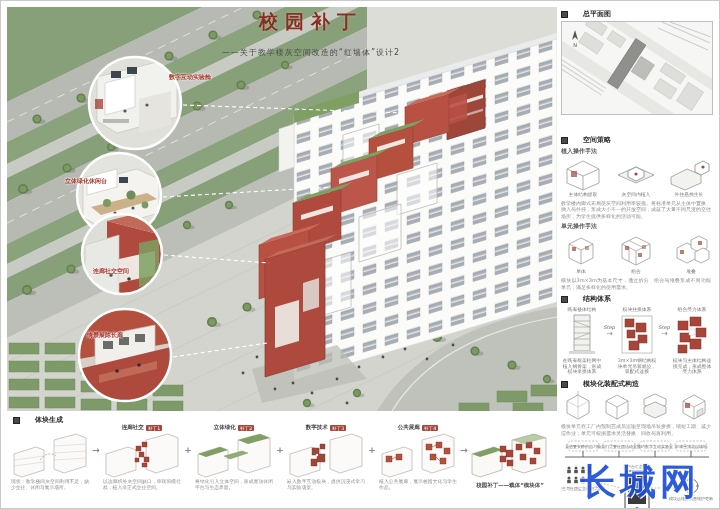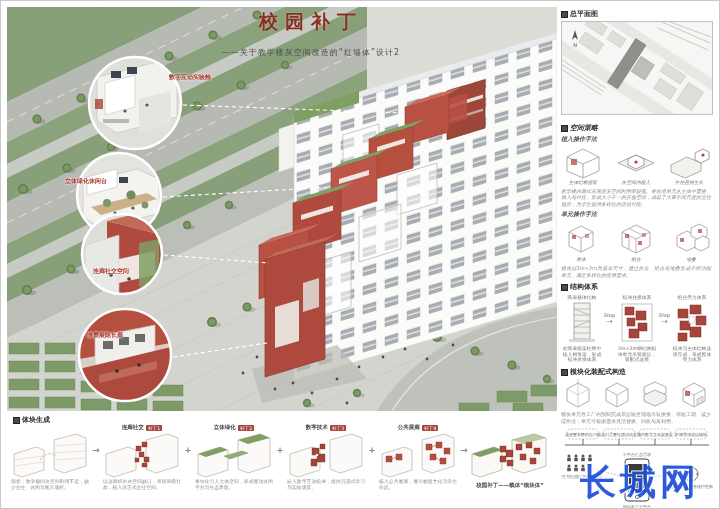--- a/index.html
+++ b/index.html
@@ -7,21 +7,21 @@
           font-family:"DejaVu Sans","Liberation Sans",sans-serif;border:1px solid #c9c9c9;box-sizing:border-box;}
   .abs{position:absolute;}
   
   .title-main{font-size:19px;font-weight:bold;color:#8a2e22;letter-spacing:7px;text-align:center;text-shadow:0 0 2px rgba(255,255,255,.4);}
   .title-sub{font-size:8px;color:#4d4d4d;text-align:center;letter-spacing:1px;}
   
   .co-label{font-size:6px;color:#a8352a;font-weight:bold;text-shadow:0 0 2px #fff,0 0 2px #fff;z-index:6;}
   
   .sidebar{left:560px;top:6px;width:154px;height:497px;background:#fff;}
   .sec{position:relative;width:100%;}
-  .sec-hdr{display:flex;align-items:center;gap:2px;font-size:7px;font-weight:bold;color:#2e2e2e;margin:2px 0 2px 0;}
+  .sec-hdr{display:flex;align-items:center;gap:15px;font-size:7px;font-weight:bold;color:#2e2e2e;margin:2px 0 2px 0;}
   .bullet{display:inline-block;width:5px;height:5px;background:#4a4a4a;border:1px solid #222;}
   .sublabel{font-size:6px;color:#555;font-weight:bold;margin:1px 0;}
   .para{font-size:5px;color:#8b8b8b;line-height:1.3;text-align:justify;}
   .icon-row{display:flex;justify-content:space-between;align-items:flex-end;}
   .icon-cell{display:flex;flex-direction:column;align-items:center;}
   .icon-cap{font-size:4.8px;color:#777;margin-top:1px;text-align:center;line-height:1.2;}
   .step-txt{font-size:5px;color:#666;font-style:italic;text-align:center;}
   .arrow-sm{font-size:8px;color:#888;line-height:1;}
   .planbox{border:1px solid #bfbfbf;background:#f6f6f4;}
   
@@ -324,21 +324,21 @@
         <g stroke="#cfcfcb" stroke-width="1.2">
             <line x1="96" y1="6" x2="146" y2="28"></line>
             <line x1="100" y1="0" x2="148" y2="21"></line>
             <line x1="108" y1="0" x2="149" y2="15"></line>
           </g>
         <polygon points="10,18 13,8 16,18 13,15" fill="#555"></polygon>
         <text x="13" y="25" font-size="5" text-anchor="middle" fill="#555">N</text>
       </svg>
     </div>
 
-    <div class="sec" style="margin-top:4px;font-style:italic;">
+    <div class="sec" style="margin-top:16px;">
       <div class="sec-hdr">
           <span class="bullet"></span>
         <span>空间策略</span>
         </div>
       <div class="sublabel">植入操作手法</div>
       <div class="icon-row" style="width:150px;">
         <div class="icon-cell">
           <svg width="44" height="34" viewBox="0 0 44 34">
               <path d="M6 12 L22 4 L38 12 L38 26 L22 33 L6 26 Z" fill="#fff" stroke="#999" stroke-width="0.8"></path>
               <path d="M6 12 L22 19 L38 12 M22 19 L22 33" fill="none" stroke="#999" stroke-width="0.8"></path>

